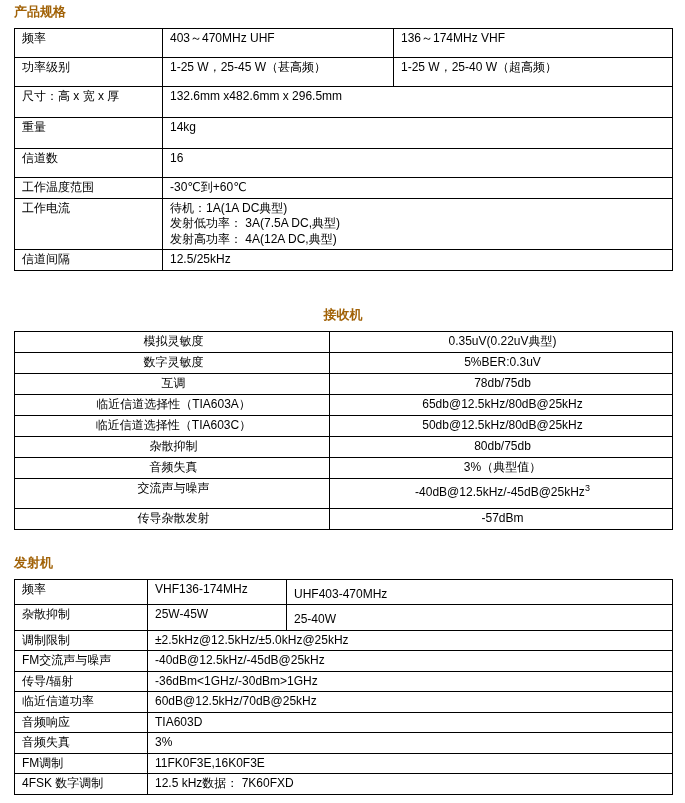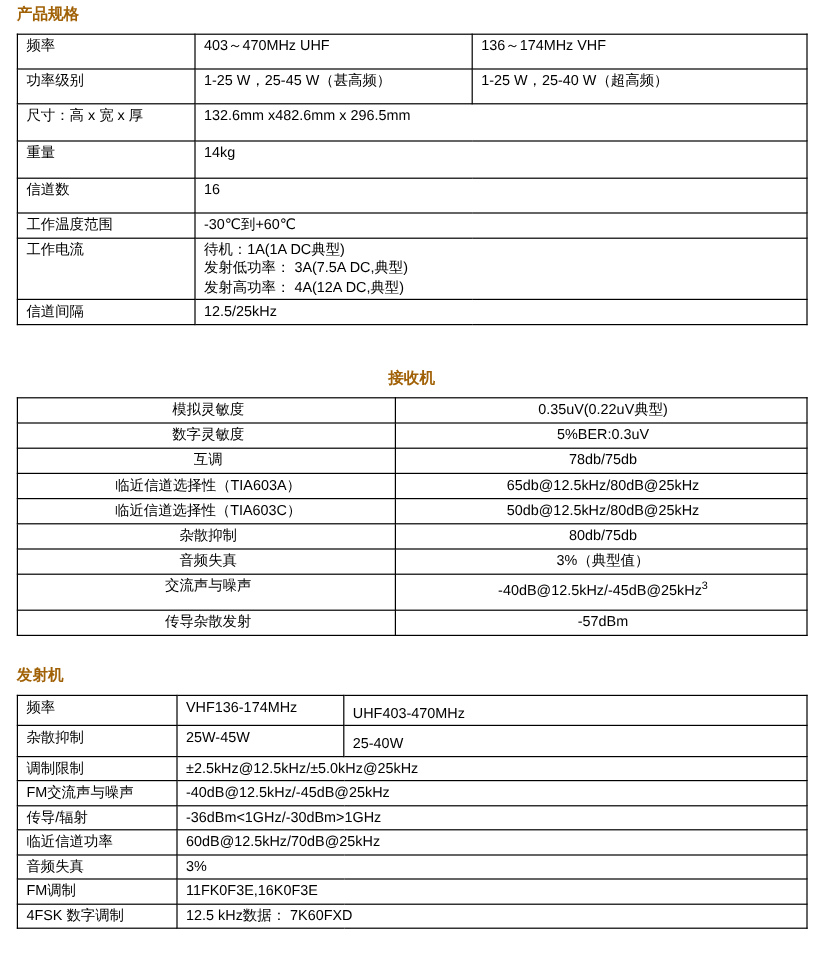--- a/index.html
+++ b/index.html
@@ -188,20 +188,24 @@
           </tr>
           <tr>
             <td class="label-cell">传导/辐射</td>
             <td class="value-cell" colspan="2">-36dBm&lt;1GHz/-30dBm&gt;1GHz</td>
           </tr>
           <tr>
             <td class="label-cell">临近信道功率</td>
             <td class="value-cell" colspan="2">60dB@12.5kHz/70dB@25kHz</td>
           </tr>
           <tr>
+            <td class="label-cell">音频响应</td>
+            <td class="value-cell" colspan="2">TIA603D</td>
+          </tr>
+          <tr>
             <td class="label-cell">音频失真</td>
             <td class="value-cell" colspan="2">3%</td>
           </tr>
           <tr>
             <td class="label-cell">FM调制</td>
             <td class="value-cell" colspan="2">11FK0F3E,16K0F3E</td>
           </tr>
           <tr>
             <td class="label-cell">4FSK 数字调制</td>
             <td class="value-cell" colspan="2">

